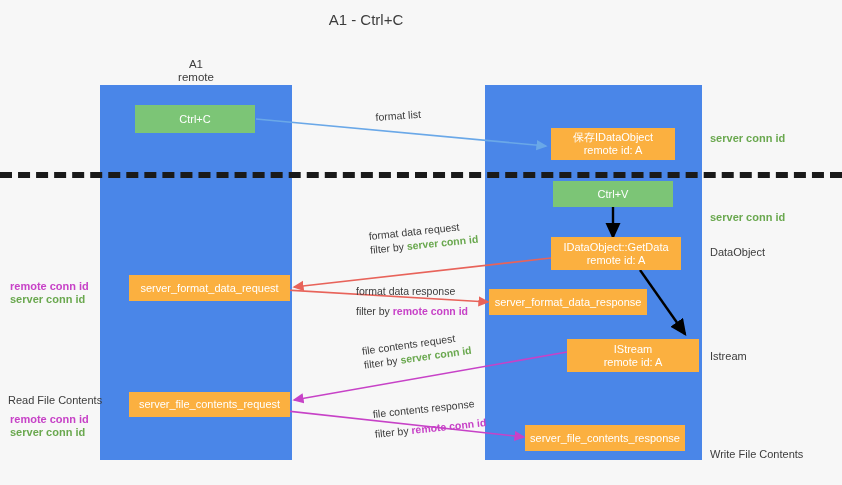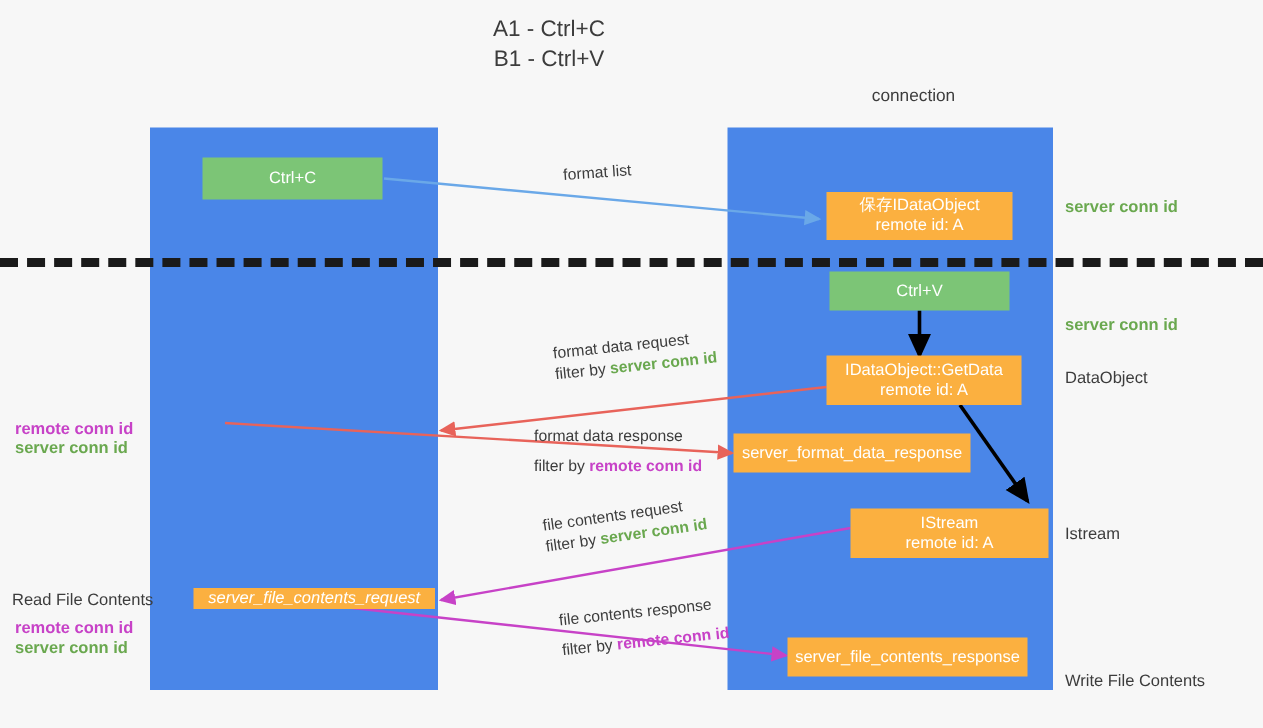--- a/index.html
+++ b/index.html
@@ -65,25 +65,27 @@
 
   svg.arrows{position:absolute;left:0;top:0;width:842px;height:485px;pointer-events:none;}
 </style>
 </head>
 <body>
 
 <div id="stage">
 
   <div class="title">
     <div>A1 - Ctrl+C</div>
-    <div>B1 - Ctrl+V</div>
-  </div>
-
+  </div>
+
+  <div class="lane-head" style="left:132px;top:58px;width:128px;">
+    <span class="l1">A1</span>
+    <span class="l2">remote</span>
+  </div>
   <div class="lane-head" style="left:545px;top:58px;width:128px;">
-    <span class="l2">connection</span>
   </div>
 
   <div class="lane" style="left:100px;top:85px;width:192px;height:375px;"></div>
   <div class="lane" style="left:485px;top:85px;width:217px;height:375px;"></div>
 
   <svg class="arrows" viewBox="0 0 842 485">
     <defs>
       <marker id="ah-blue" markerWidth="7" markerHeight="7" refX="6" refY="3.2" orient="auto">
         <path d="M0,0 L7,3.2 L0,6.4 z" fill="#6aa8e8"></path>
       </marker>
@@ -124,31 +126,34 @@
 
   <div class="box green" style="left:553px;top:181px;width:120px;height:26px;">
     <span class="ln">Ctrl+V</span>
   </div>
 
   <div class="box orange" style="left:551px;top:237px;width:130px;height:33px;">
     <span class="ln">IDataObject::GetData</span>
     <span class="ln">remote id: A</span>
   </div>
 
+  <div class="box orange" style="left:129px;top:275px;width:161px;height:26px;">
+    <span class="ln">server_format_data_request</span>
+  </div>
 
   <div class="box orange" style="left:489px;top:289px;width:158px;height:26px;">
     <span class="ln">server_format_data_response</span>
   </div>
 
   <div class="box orange" style="left:567px;top:339px;width:132px;height:33px;">
     <span class="ln">IStream</span>
     <span class="ln">remote id: A</span>
   </div>
 
-  <div class="box orange" style="left:129px;top:392px;width:161px;height:14px;font-style:italic;">
+  <div class="box orange" style="left:129px;top:392px;width:161px;height:25px;">
     <span class="ln">server_file_contents_request</span>
   </div>
 
   <div class="box orange" style="left:525px;top:425px;width:160px;height:26px;">
     <span class="ln">server_file_contents_response</span>
   </div>
 
   <div class="divider"></div>
 
   <div class="edge-cap" style="left:375px;top:110px;transform:rotate(-4deg);">

